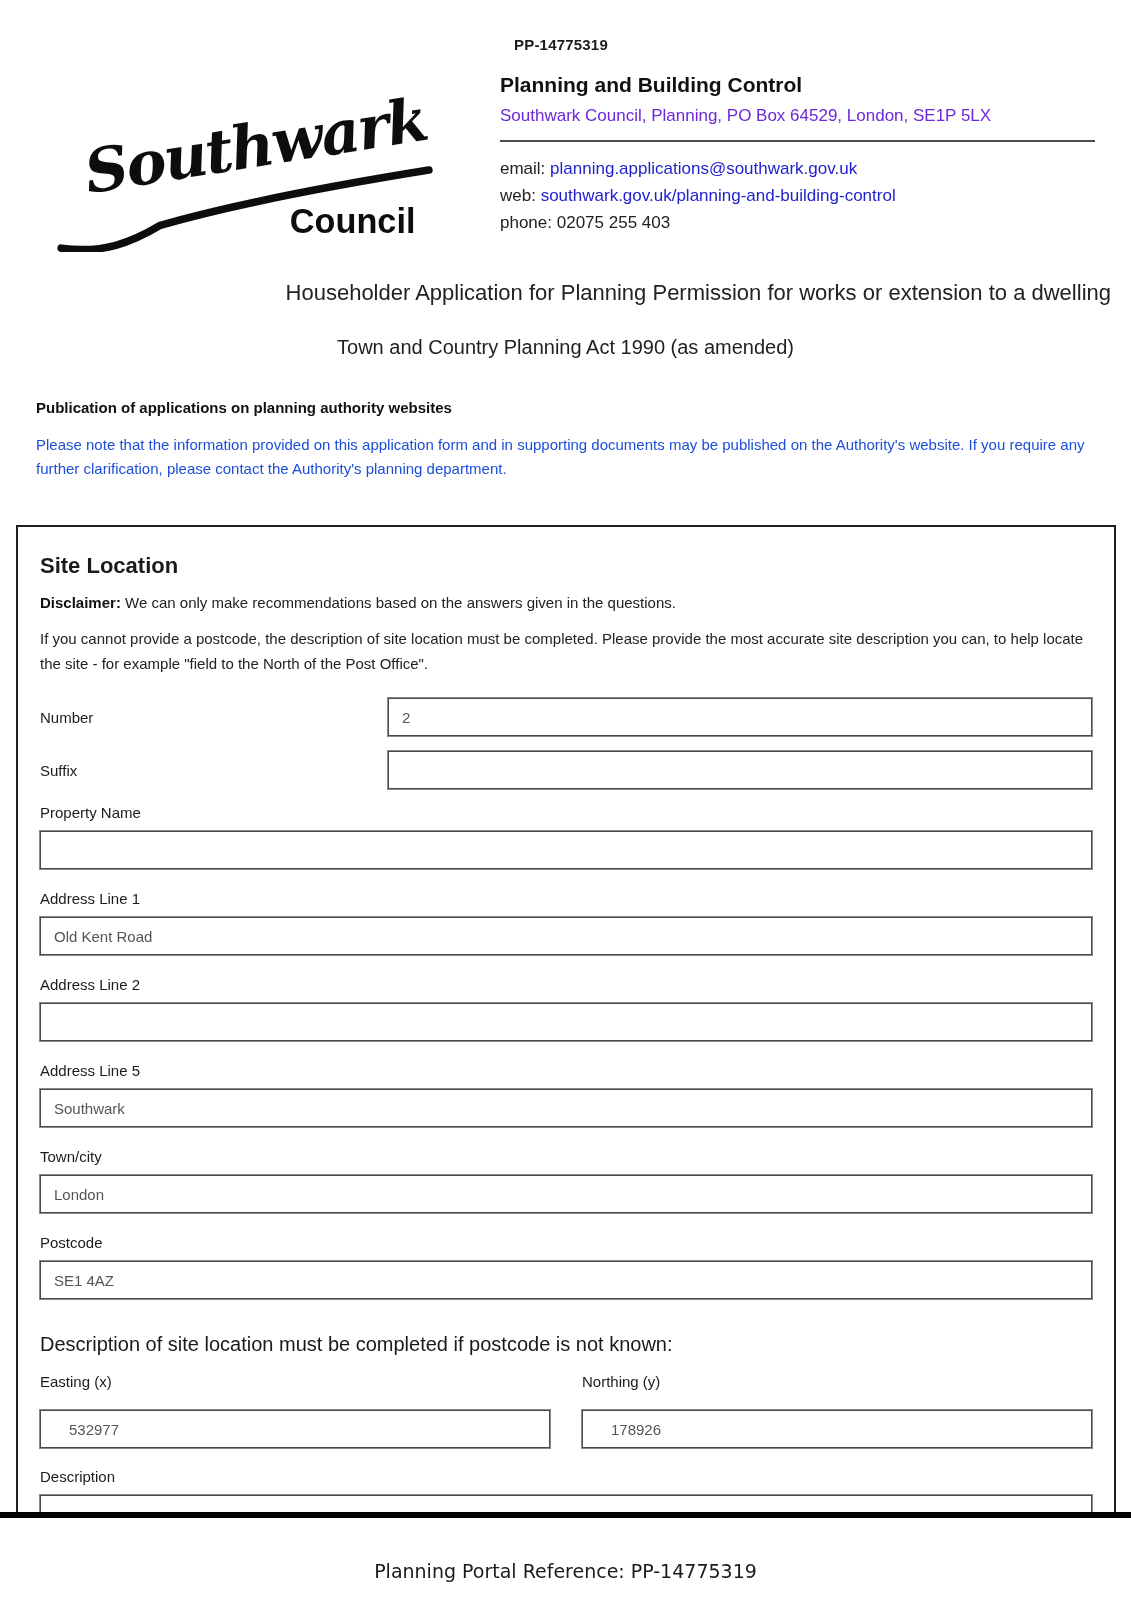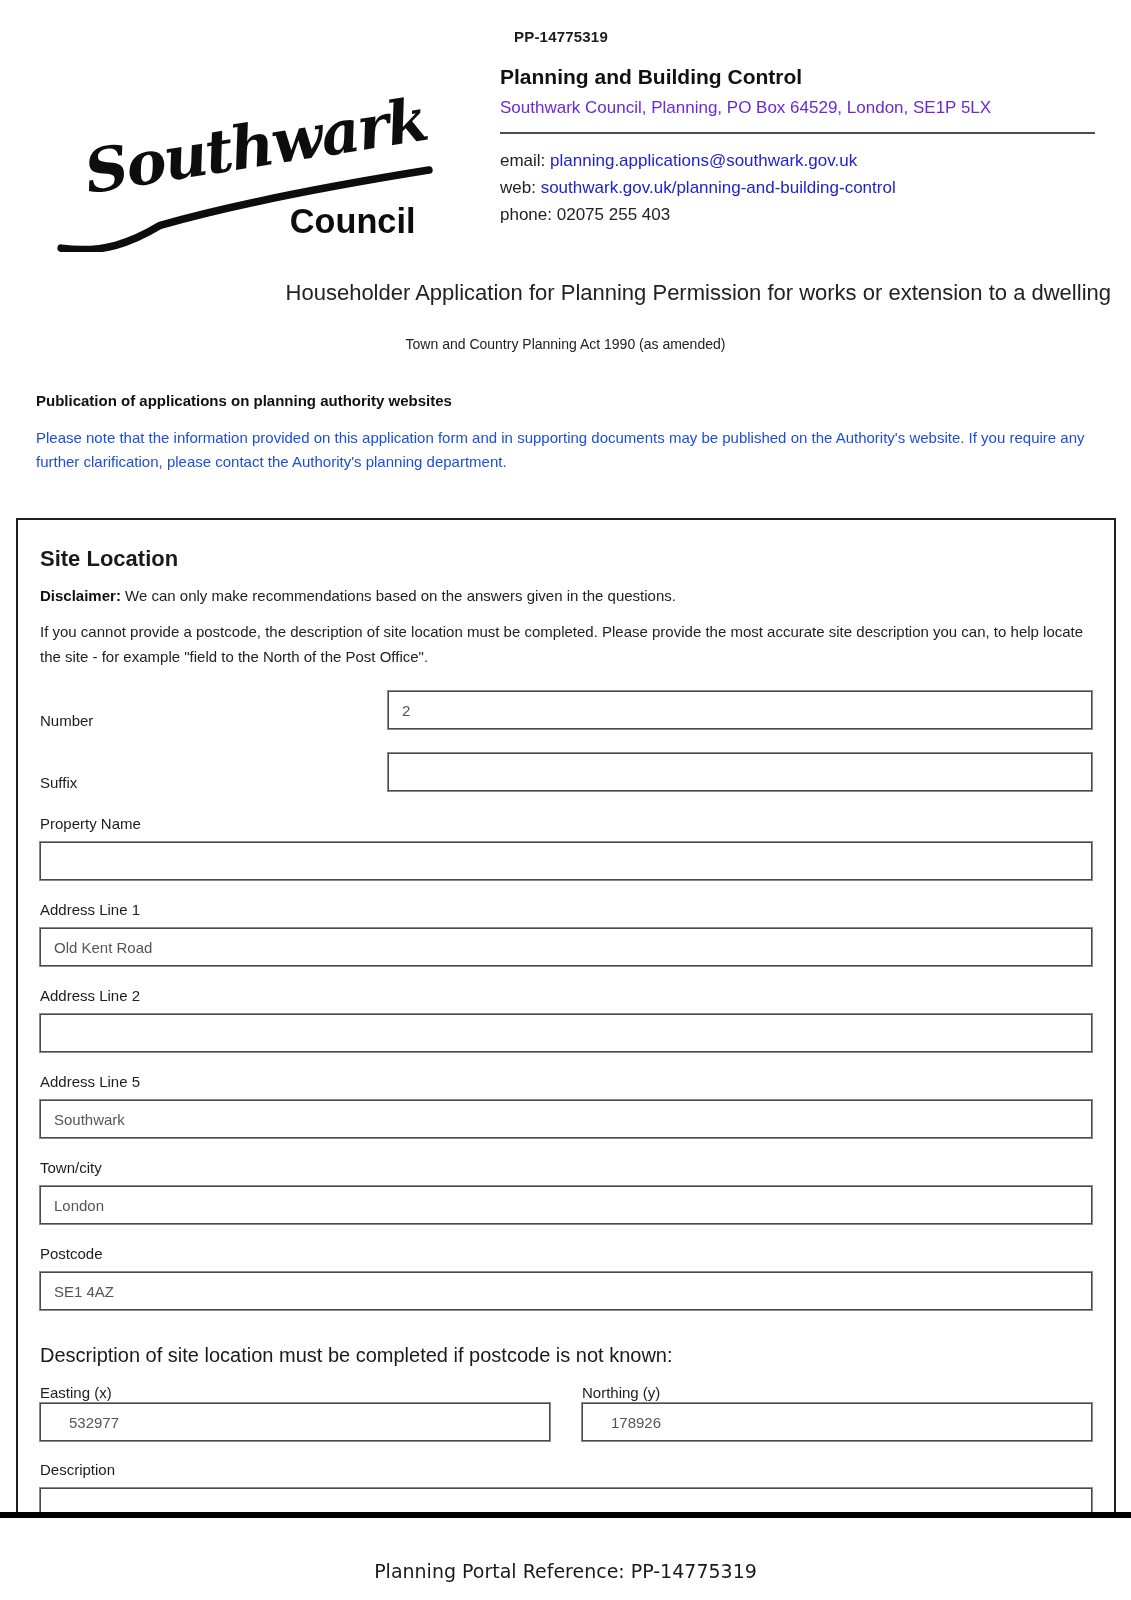--- a/index.html
+++ b/index.html
@@ -21,33 +21,33 @@
   .header-row { display: flex; align-items: flex-start; }
   .logo-wrap {
     flex: none;
     width: 404px;
     margin: 52px 0 0 44px;
   }
   .logo-wrap svg { width: 404px; height: 200px; display: block; }
   .header-right {
     flex: 1;
     margin-left: 52px;
-    margin-top: 28px;
+    margin-top: 36px;
     padding-right: 36px;
   }
   .pp-ref { font-size: 15px; font-weight: bold; margin: 0 0 0 14px; letter-spacing: 0.2px; }
   .dept-title { font-size: 21px; font-weight: bold; margin: 20px 0 9px; color: #111; }
   .dept-address { font-size: 17px; margin: 0 0 14px; color: #6d28d9; }
   .header-sep { border: none; border-top: 2px solid #4d4d4d; margin: 0 0 13px; }
   .contact-line { font-size: 17px; line-height: 27px; color: #222; }
   .contact-line a { color: #2222cc; text-decoration: none; }
 
   
   .main-title { font-size: 22px; font-weight: normal; text-align: right; color: #222; margin: 28px 20px 0; }
-  .sub-title  { font-size: 14px; font-weight: normal; text-align: center; color: #222; margin: 30px 20px 0; }
+  .sub-title  { font-size: 20px; font-weight: normal; text-align: center; color: #222; margin: 30px 20px 0; }
   .pub-heading { font-size: 15px; font-weight: bold; margin: 40px 36px 0; color: #111; }
   .pub-text { font-size: 15px; line-height: 24px; margin: 17px 38px 4px 36px; color: #1d4ed8; }
 
   
   .section-box {
     margin: 44px 15px 0 16px;
     border: 2px solid #1f1f1f;
     padding: 14px 22px 60px;
     background: #fff;
   }
@@ -63,32 +63,32 @@
     outline-offset: 0;
     border-radius: 0;
     background: #fff;
     font-family: "Liberation Sans", sans-serif;
     font-size: 15px;
     color: #555;
     padding: 0 13px;
   }
   input.text { height: 38px; }
 
-  .row-inline { display: flex; align-items: flex-end; margin-bottom: 24px; }
+  .row-inline { display: flex; align-items: center; margin-bottom: 15px; }
   .row-inline .field-label { width: 348px; flex: none; }
   .row-inline input.text { flex: 1; }
 
   .row-stacked { margin-bottom: 21px; }
   .row-stacked .field-label { display: block; margin-bottom: 10px; }
   .row-stacked input.text { width: 100%; display: block; }
 
   .desc-heading { font-size: 20px; font-weight: normal; color: #1a1a1a; margin: 34px 0 17px; }
 
   .coords-grid { display: grid; grid-template-columns: 1fr 1fr; column-gap: 32px; margin-bottom: 20px; }
-  .coords-grid .field-label { display: block; margin-bottom: 2px; }
+  .coords-grid .field-label { display: block; margin-bottom: 20px; }
   .coords-grid input.text { width: 100%; padding-left: 28px; }
 
   textarea.text { width: 100%; height: 72px; resize: none; padding-top: 8px; }
 
   
   .page-divider { height: 6px; background: #000; }
   .footer-line {
     font-family: "DejaVu Sans", sans-serif;
     font-size: 19px;
     color: #1a1a1a;

